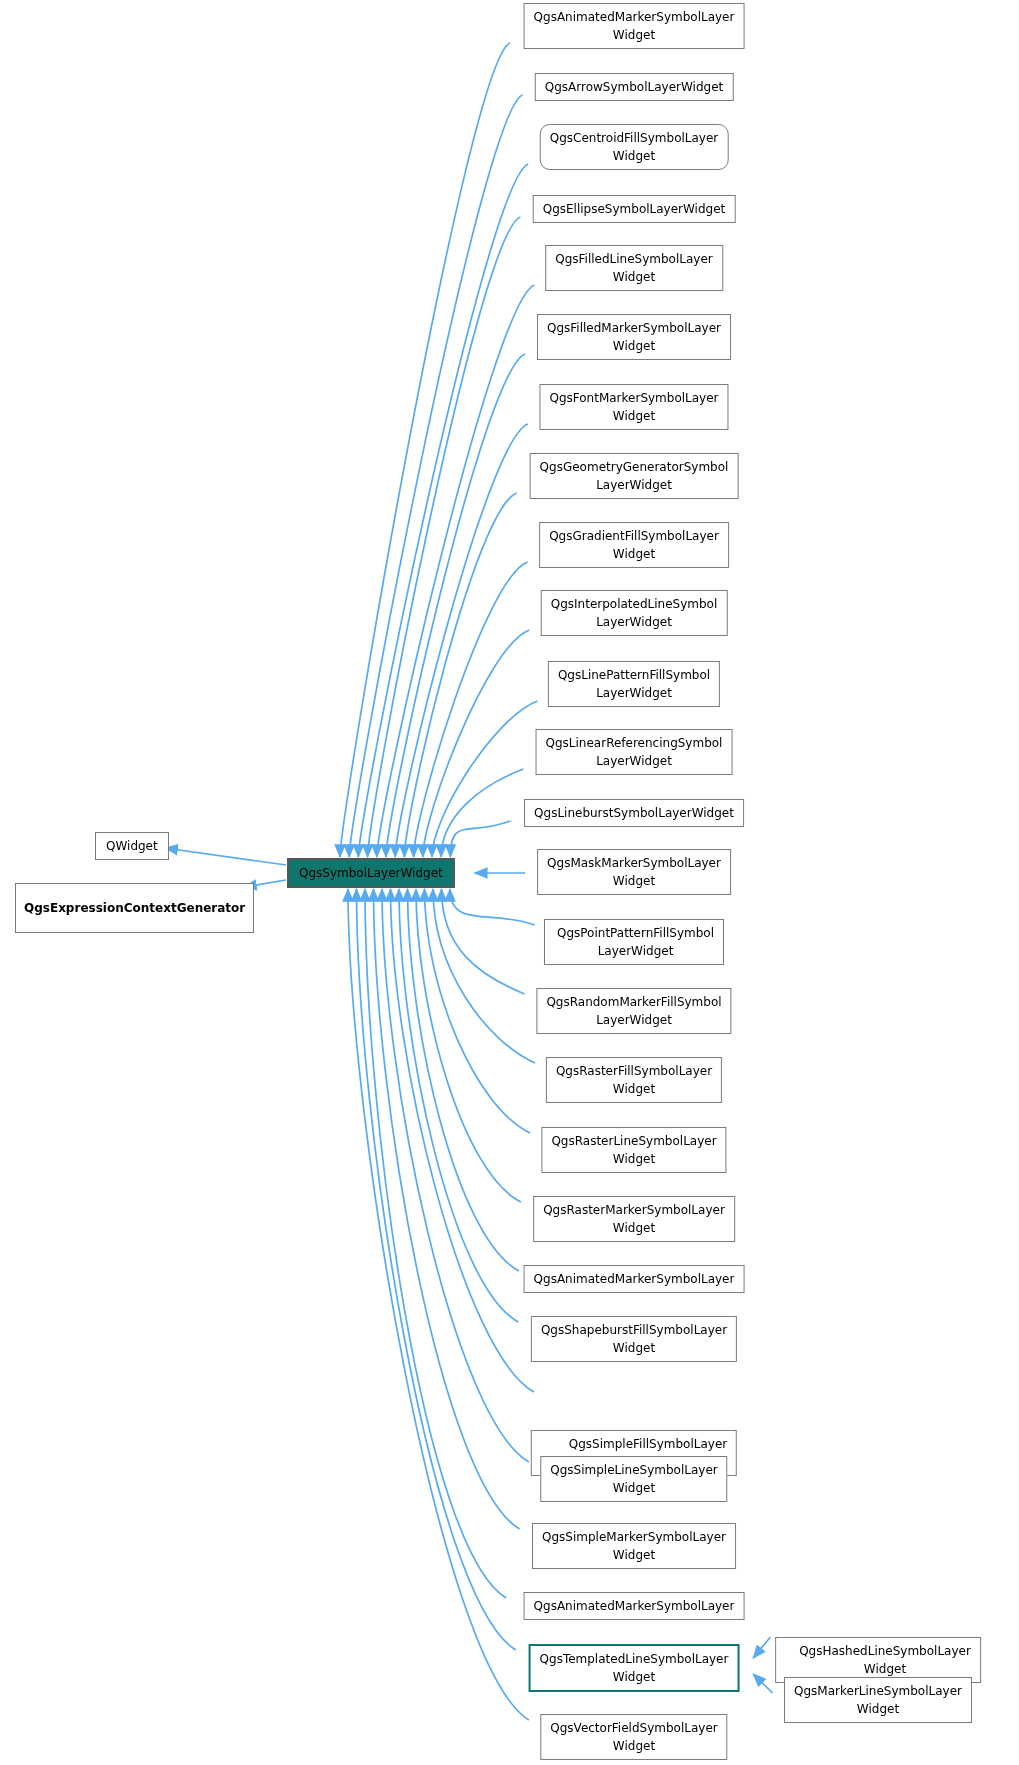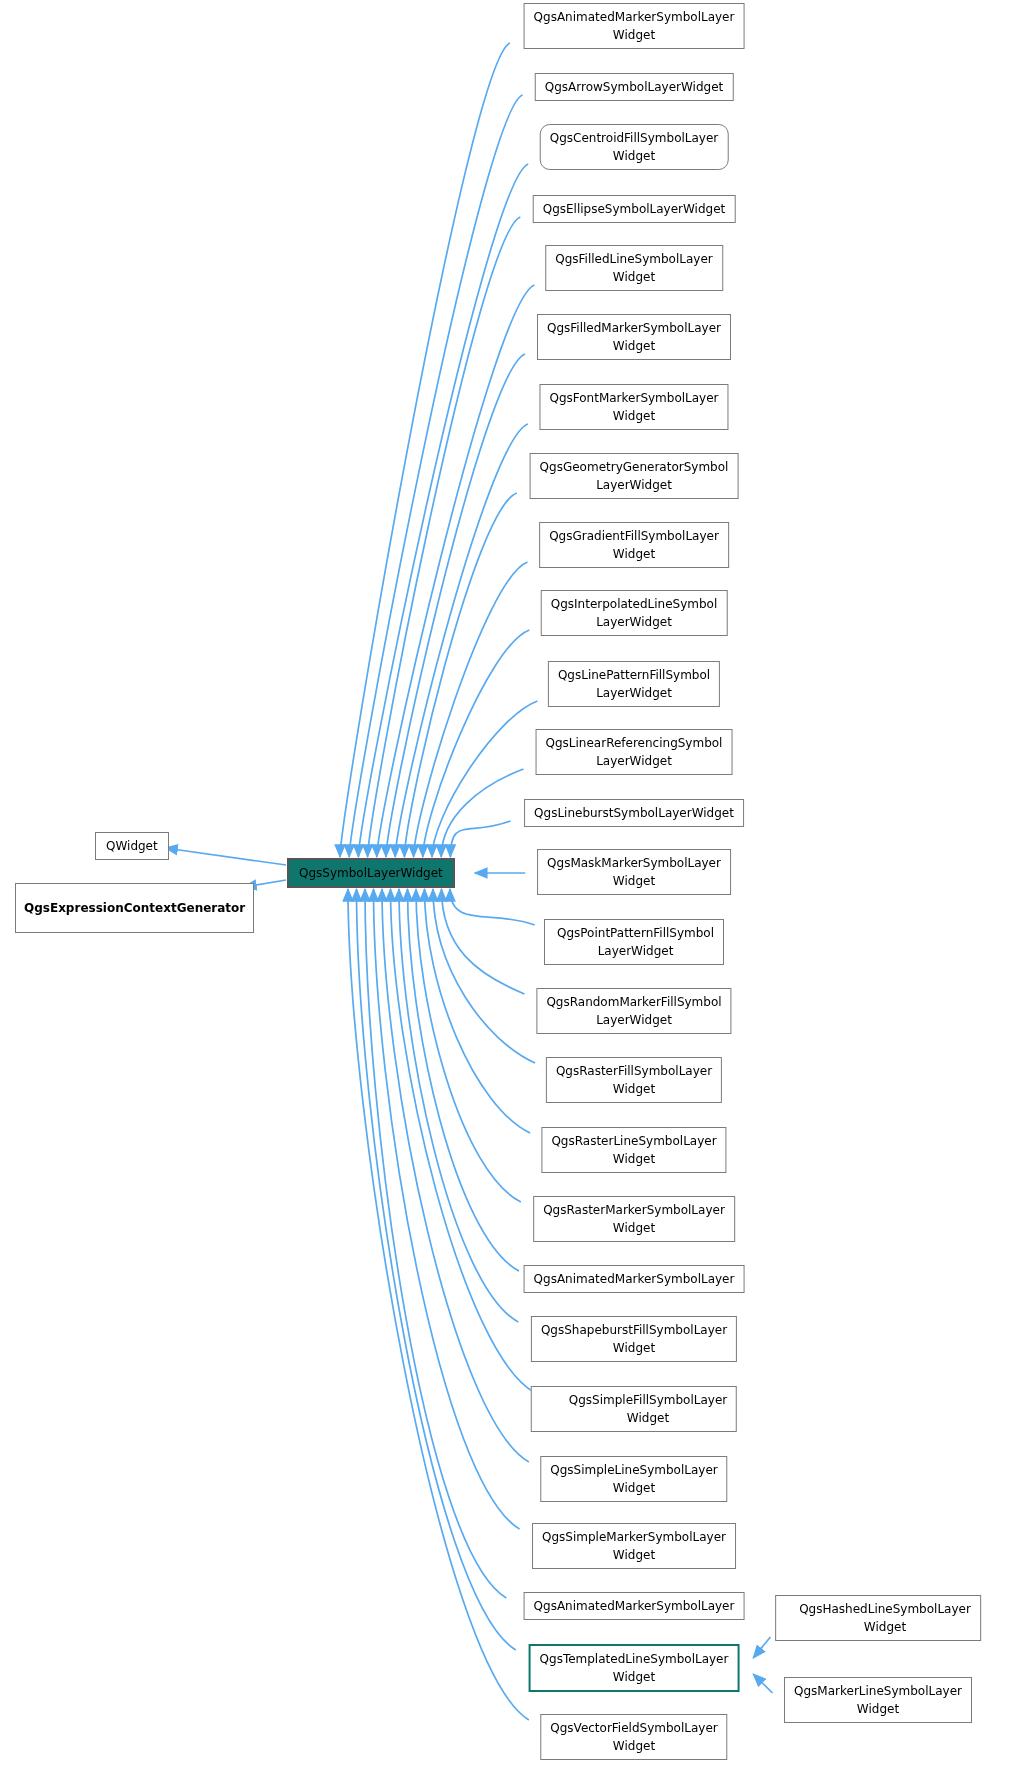--- a/index.html
+++ b/index.html
@@ -155,21 +155,21 @@
     <div class="lbl">QgsRasterMarkerSymbolLayer</div>
     <div class="lbl">Widget</div>
   </div>
 <div class="node rcol" id="n-QgsSVGFillSymbolLayerWidget" style="top: 1265px;">
     <div class="lbl">QgsAnimatedMarkerSymbolLayer</div>
   </div>
 <div class="node rcol" id="n-QgsShapeburstFillSymbolLayerWidget" style="top: 1316px;">
     <div class="lbl">QgsShapeburstFillSymbolLayer</div>
     <div class="lbl">Widget</div>
   </div>
-<div class="node rcol" id="n-QgsSimpleFillSymbolLayerWidget" style="top: 1386px; padding-left: 37px;">
+<div class="node rcol" id="n-QgsSimpleFillSymbolLayerWidget" style="top: 1430px; padding-left: 37px;">
     <div class="lbl">QgsSimpleFillSymbolLayer</div>
     <div class="lbl">Widget</div>
   </div>
 <div class="node rcol" id="n-QgsSimpleLineSymbolLayerWidget" style="top: 1456px;">
     <div class="lbl">QgsSimpleLineSymbolLayer</div>
     <div class="lbl">Widget</div>
   </div>
 <div class="node rcol" id="n-QgsSimpleMarkerSymbolLayerWidget" style="top: 1523px;">
     <div class="lbl">QgsSimpleMarkerSymbolLayer</div>
     <div class="lbl">Widget</div>
@@ -178,20 +178,20 @@
     <div class="lbl">QgsAnimatedMarkerSymbolLayer</div>
   </div>
 <div class="node rcol thick-border" id="n-QgsTemplatedLineSymbolLayerWidget" style="top: 1644px;">
     <div class="lbl">QgsTemplatedLineSymbolLayer</div>
     <div class="lbl">Widget</div>
   </div>
 <div class="node rcol" id="n-QgsVectorFieldSymbolLayerWidget" style="top: 1714px;">
     <div class="lbl">QgsVectorFieldSymbolLayer</div>
     <div class="lbl">Widget</div>
   </div>
-<div class="node frcol" id="n-QgsHashedLineSymbolLayerWidget" style="top: 1595px; padding-left: 23px;">
+<div class="node frcol" id="n-QgsHashedLineSymbolLayerWidget" style="top: 1637px; padding-left: 23px;">
     <div class="lbl">QgsHashedLineSymbolLayer</div>
     <div class="lbl">Widget</div>
   </div>
 <div class="node frcol" id="n-QgsMarkerLineSymbolLayerWidget" style="top: 1677px;">
     <div class="lbl">QgsMarkerLineSymbolLayer</div>
     <div class="lbl">Widget</div>
   </div>
 
 </body></html>

